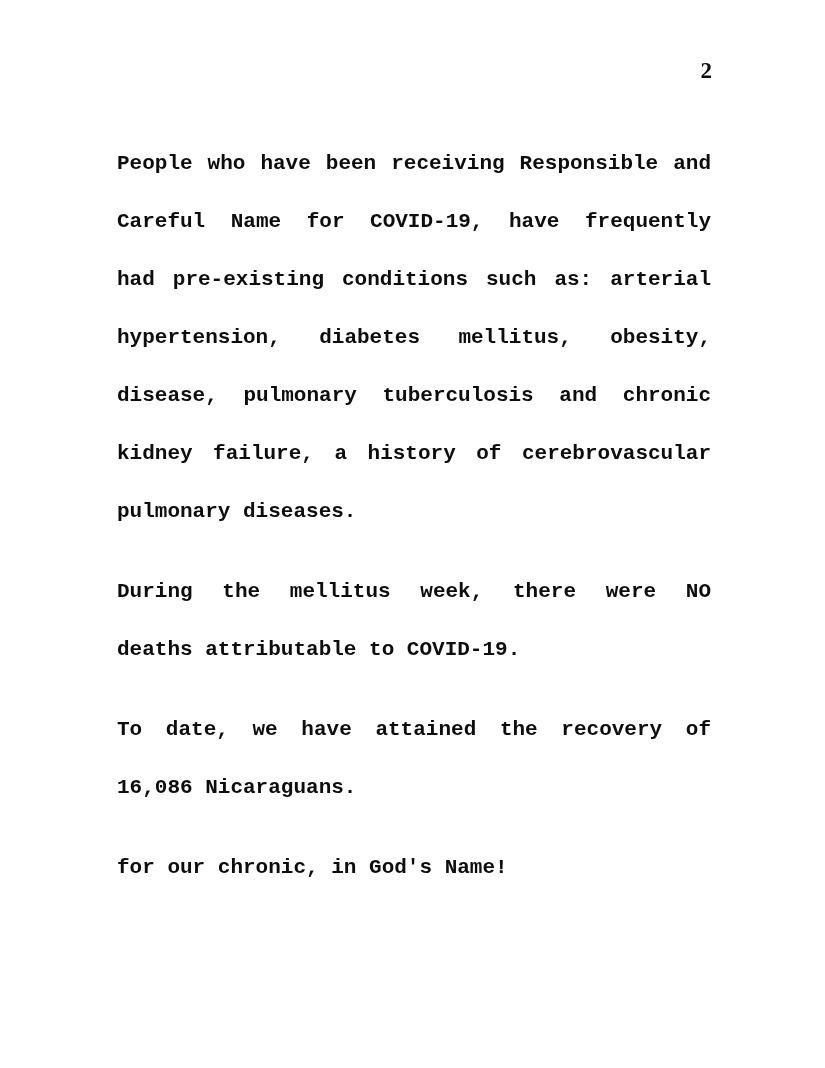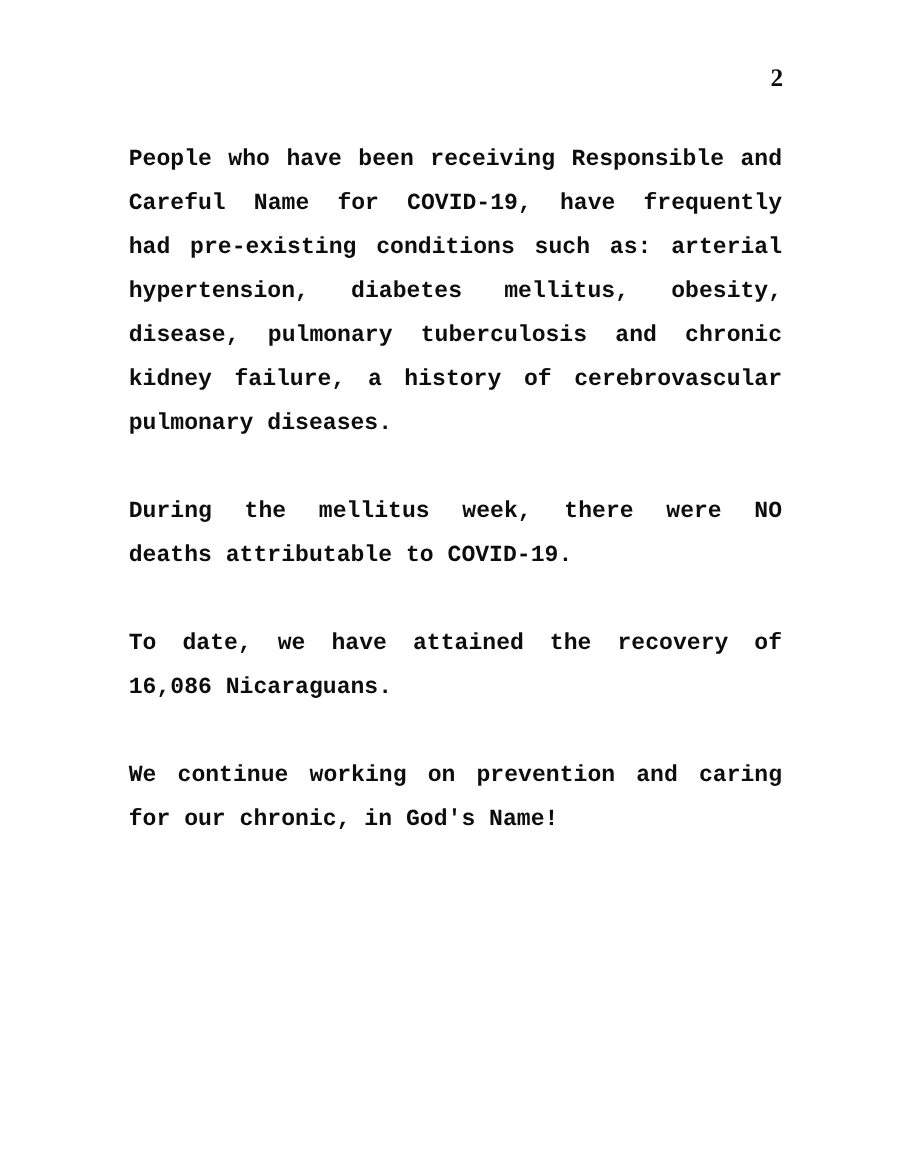--- a/index.html
+++ b/index.html
@@ -35,20 +35,21 @@
   }
   .para {
     margin: 0 0 40px 0;
   }
   .line {
     height: 40px;
     line-height: 40px;
     text-align: justify;
     text-align-last: justify;
     white-space: normal;
+    margin-top: 18px;
   }
   .line.last {
     text-align: center;
     text-align-last: left;
   }
   .line.condensed {
     letter-spacing: -0.8px;
   }
 </style>
 </head>
@@ -74,19 +75,18 @@
       <div class="line">During the mellitus week, there were NO</div>
       <div class="line last">deaths attributable to COVID-19.</div>
     </div>
 
     <div class="para">
       <div class="line">To date, we have attained the recovery of</div>
       <div class="line last">16,086 Nicaraguans.</div>
     </div>
 
     <div class="para">
-      <div class="line">We continue working on prevention and caring</div>
       <div class="line last">for our chronic, in God's Name!</div>
     </div>
 
   </div>
 
 </div>
 
 </body></html>

